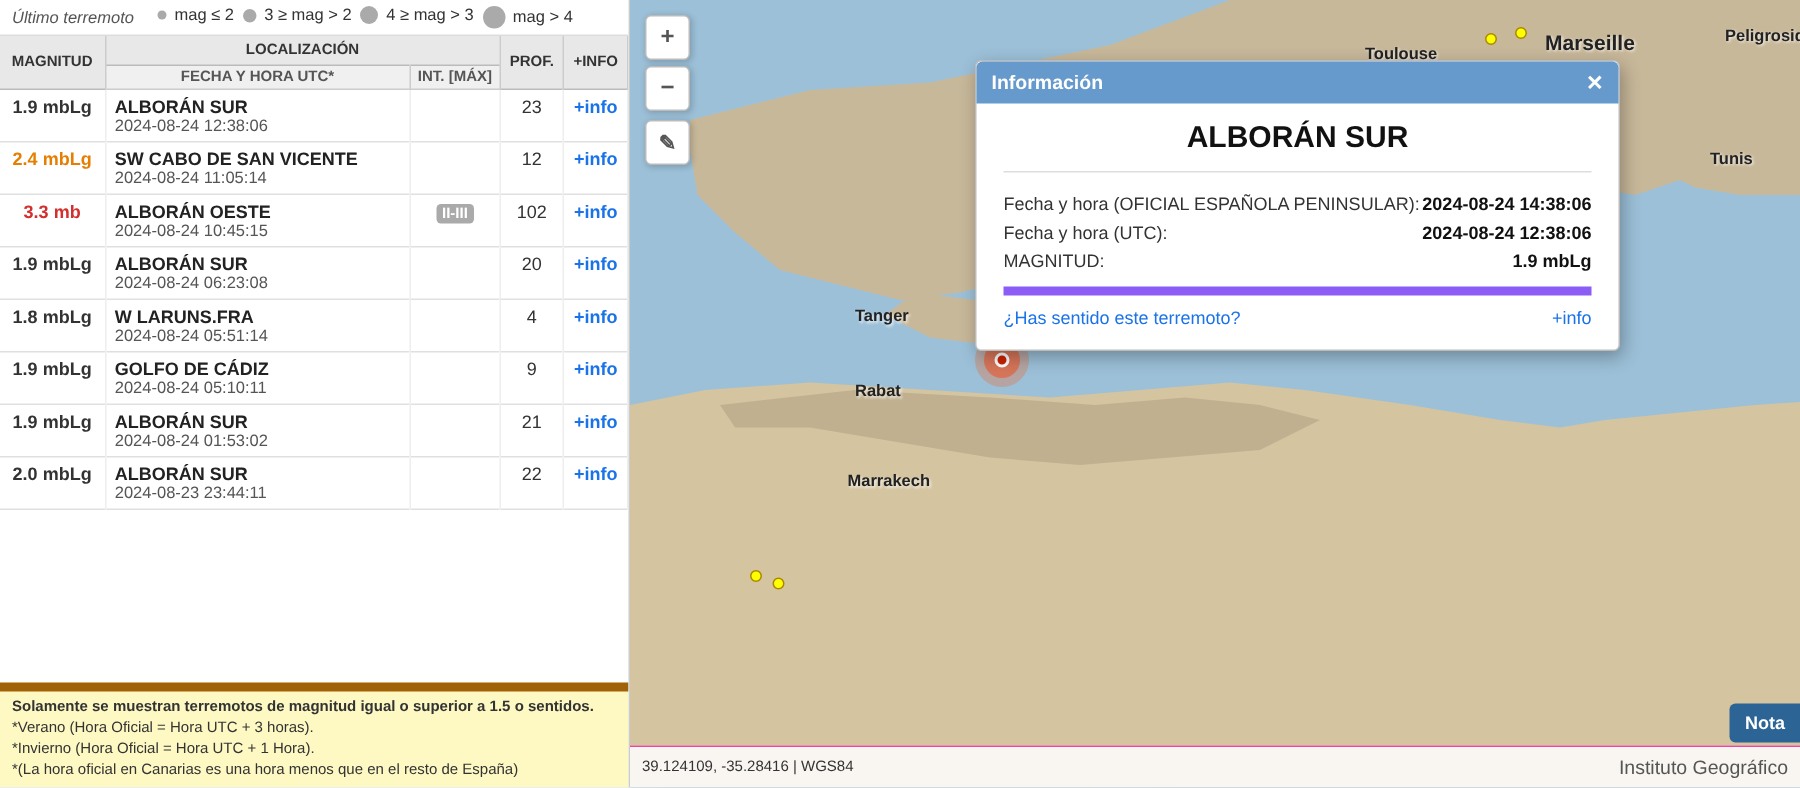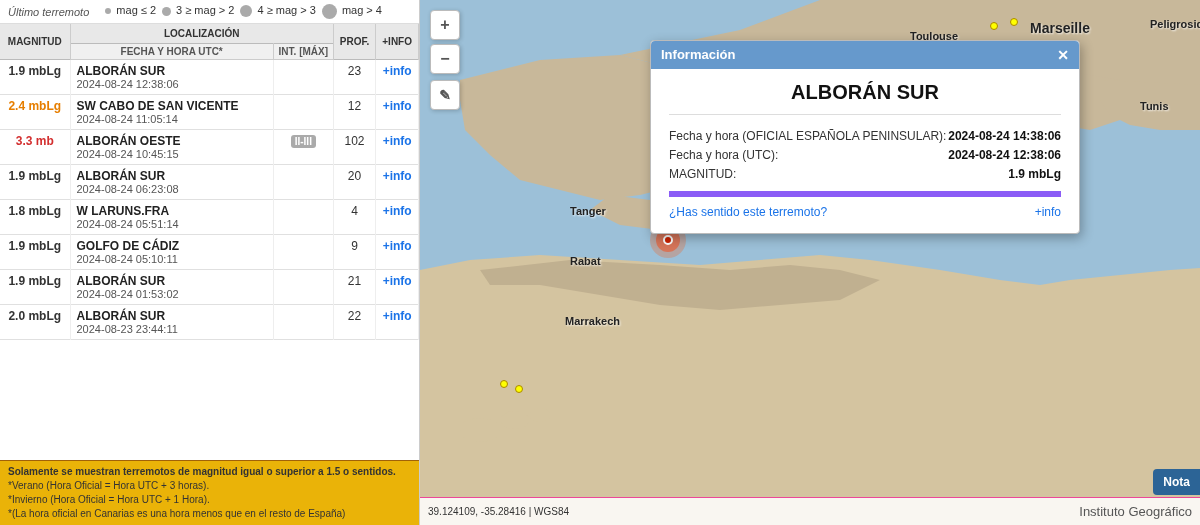--- a/index.html
+++ b/index.html
@@ -128,22 +128,22 @@
     .info-link {
       color: #1a73e8;
       text-decoration: none;
       font-weight: bold;
     }
 
     #footer-notes {
       padding: 4px 8px;
       font-size: 10px;
       color: #333;
-      background: #eab308;
-      border-top: 1px solid #a16207;
+      background: #fef9c3;
+      border-top: 6px solid #a16207;
       line-height: 1.4;
     }
     #footer-notes .note-bold {
       font-weight: bold;
     }
 
     
     #map-area {
       flex: 1;
       height: 525px;

